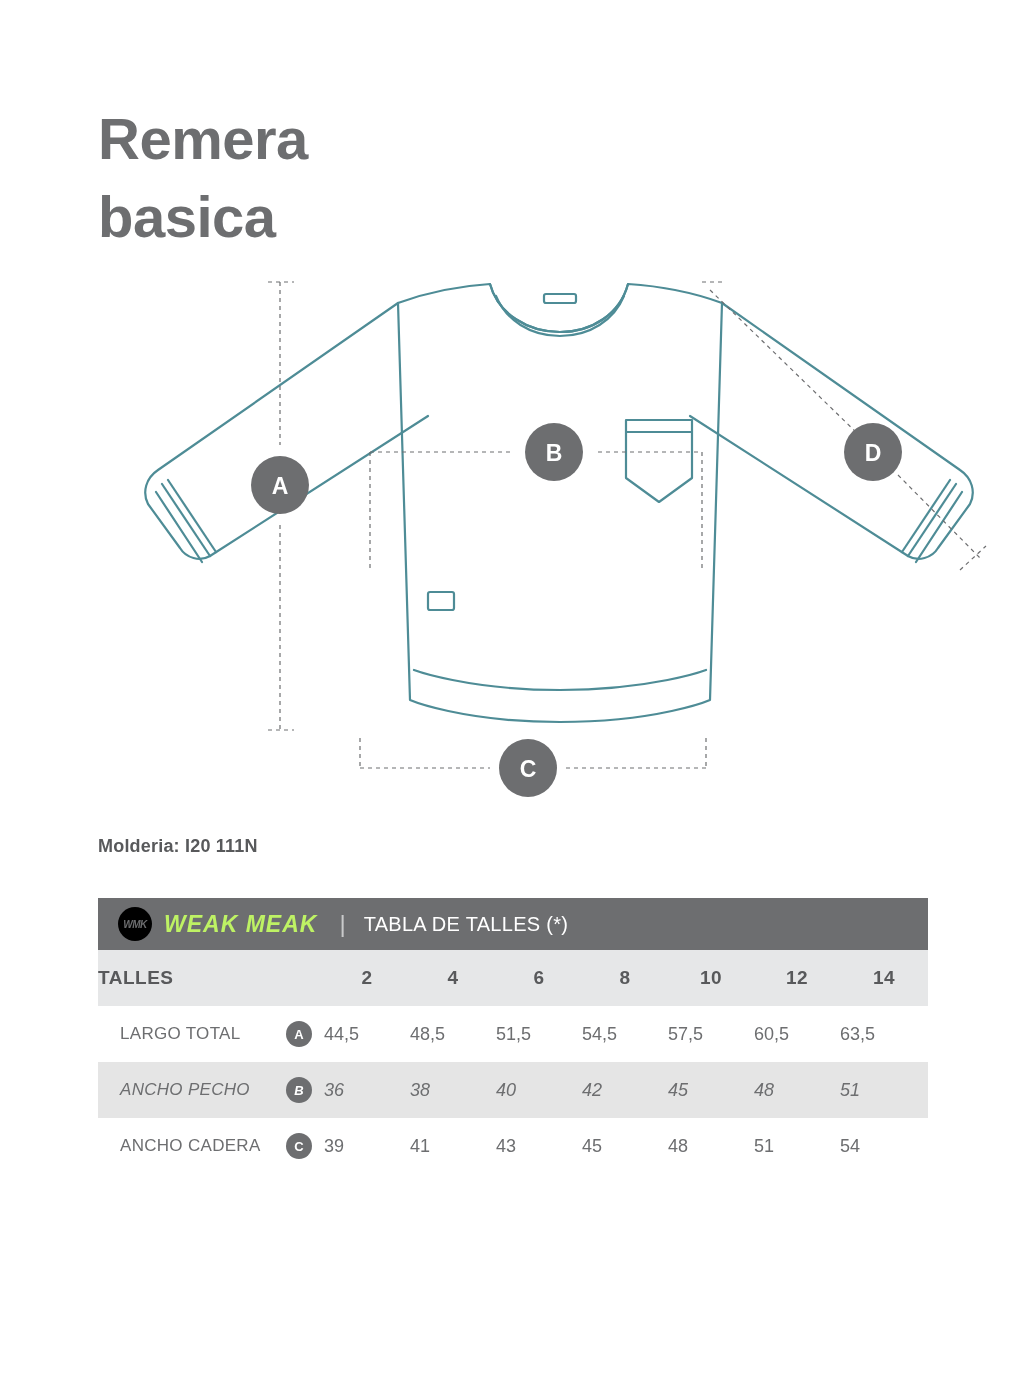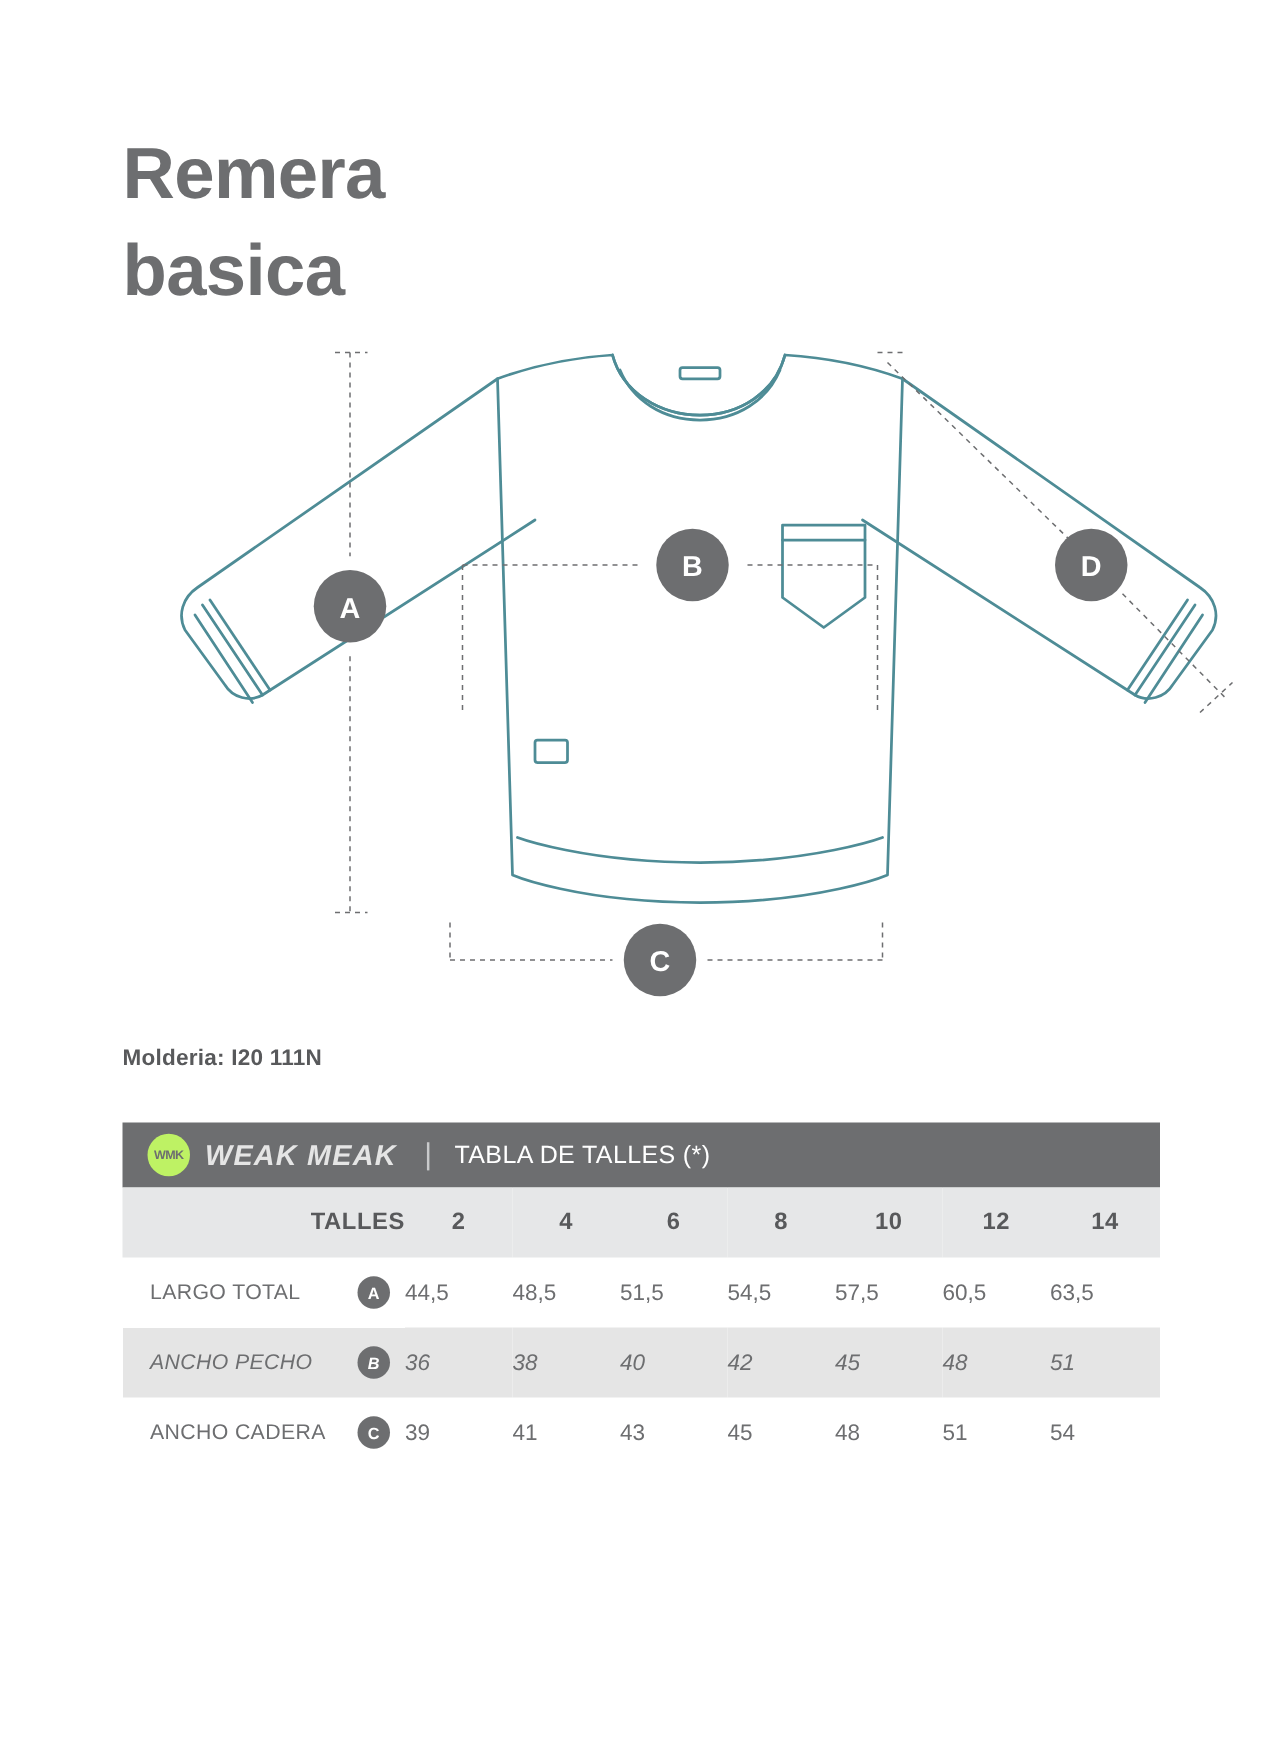--- a/index.html
+++ b/index.html
@@ -79,37 +79,38 @@
     display: flex;
     align-items: center;
     height: 52px;
     padding-left: 20px;
     color: #ffffff;
   }
   .brand-logo {
     width: 34px;
     height: 34px;
     border-radius: 50%;
-    background: #bef264;
+    background: #000000;
     color: #6d6e70;
     display: flex;
     align-items: center;
     justify-content: center;
     font-size: 10px;
     font-weight: bold;
+    font-style: italic;
     letter-spacing: -0.5px;
     flex: 0 0 auto;
   }
   .brand-name {
     font-size: 23px;
     font-weight: bold;
     font-style: italic;
     letter-spacing: 1px;
     margin-left: 12px;
-    color: #e5e5e5;
+    color: #bef264;
   }
   .brand-sep {
     margin: 0 18px 0 22px;
     color: #c9cacb;
     font-size: 24px;
     font-weight: 300;
   }
   .table-caption {
     font-size: 20px;
     color: #ffffff;
@@ -120,21 +121,21 @@
     background: #e6e7e8;
     height: 56px;
     font-size: 19px;
     font-weight: bold;
     color: #58595b;
     letter-spacing: 0.5px;
     text-align: center;
     padding: 0;
   }
   tr.talles-row td.label-cell {
-    text-align: right;
+    text-align: left;
   }
   tr.data-row td {
     height: 56px;
     font-size: 18px;
     color: #6d6e70;
     padding: 0;
     border: none;
   }
   tr.data-row.alt td { background: #e5e5e5; font-style: italic; }
   tr.data-row td.rowlabel {

